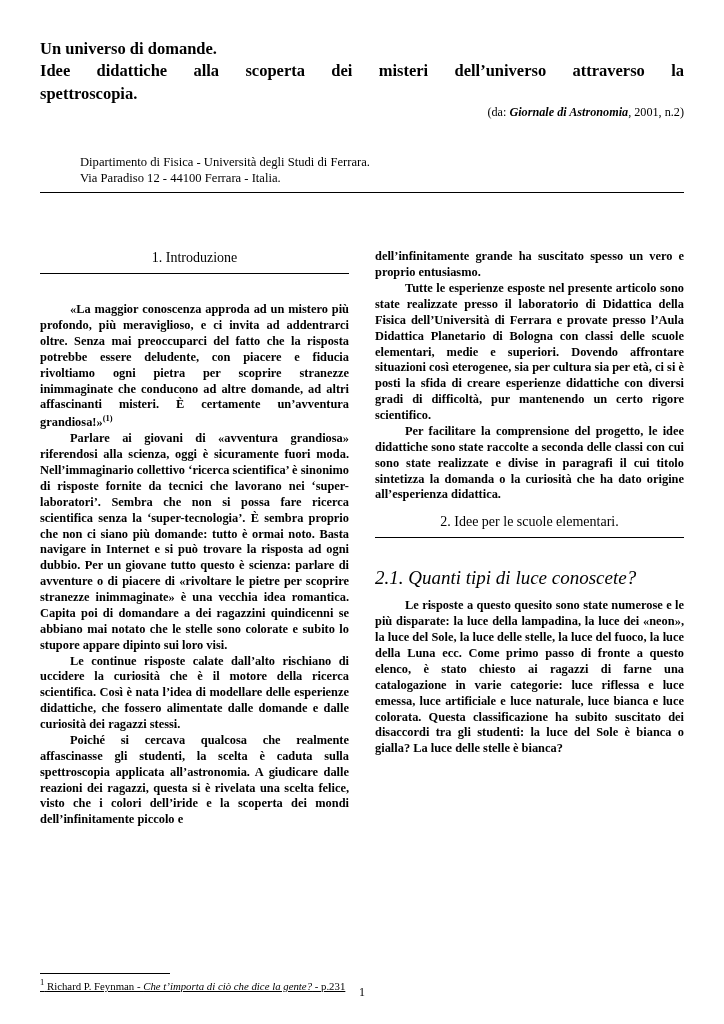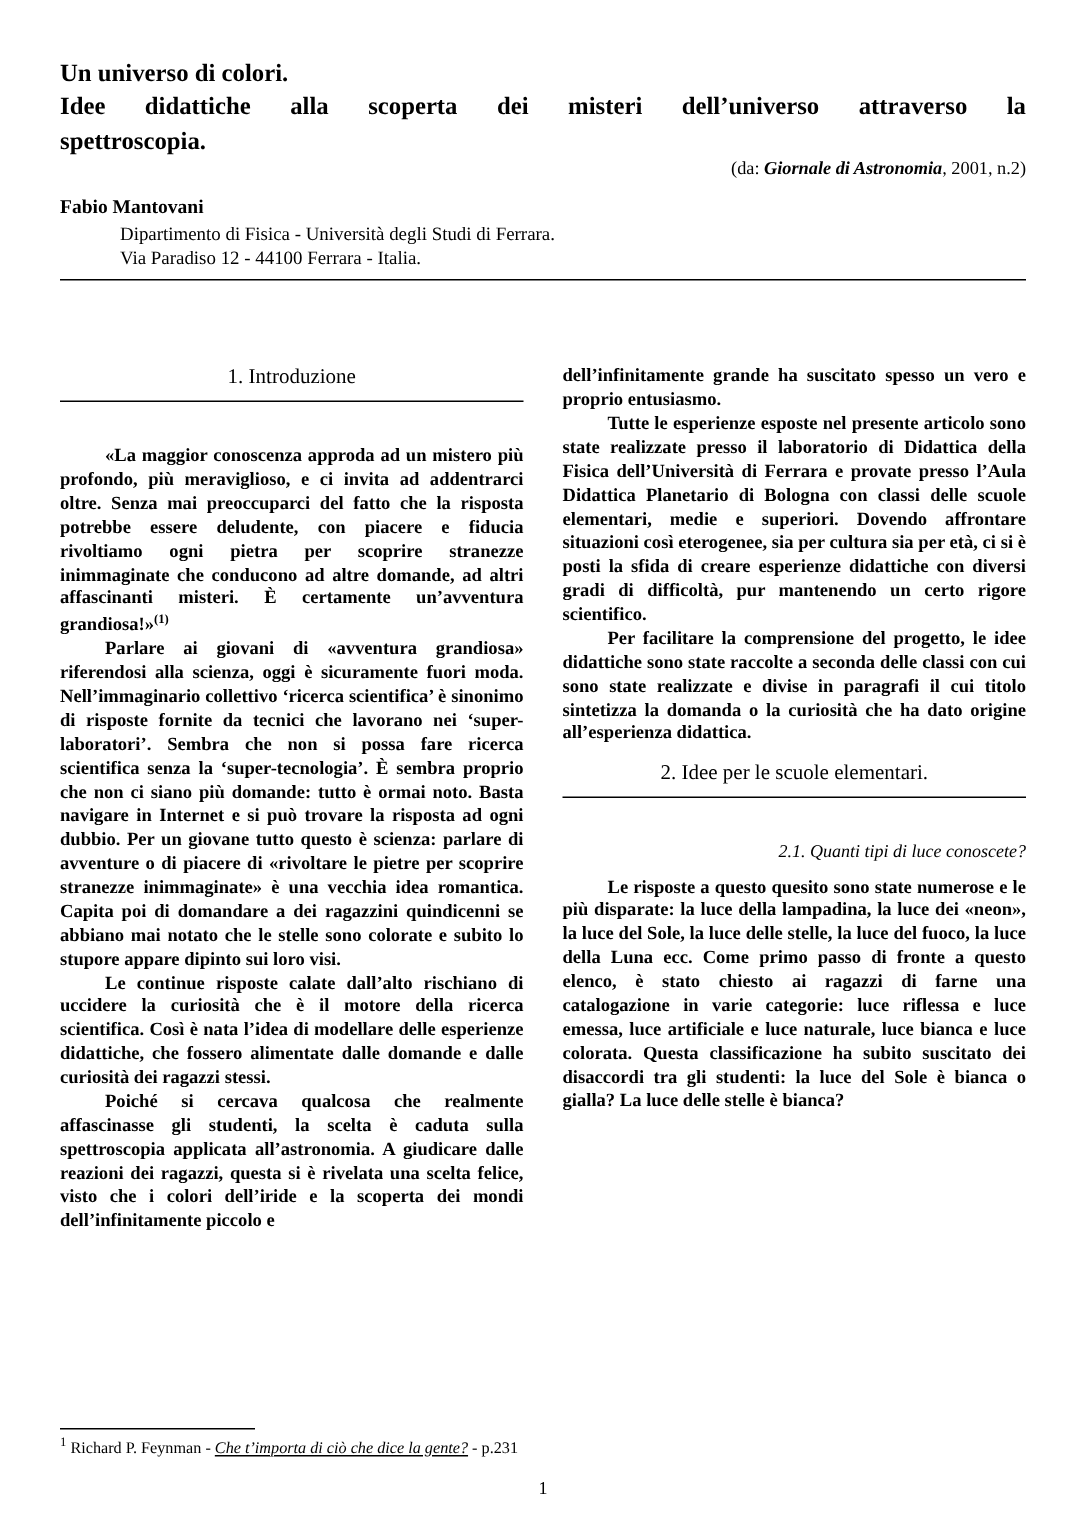--- a/index.html
+++ b/index.html
@@ -32,21 +32,21 @@
     margin-bottom: 2px;
   }
   .title-line.just {
     text-align: justify;
     text-align-last: justify;
   }
   .source-line {
     text-align: right;
     font-size: 12.2px;
     margin-top: -2px;
-    margin-bottom: 10px;
+    margin-bottom: 35px;
   }
   .source-line .journal {
     font-style: italic;
     font-weight: bold;
   }
   .author {
     font-size: 13px;
     font-weight: bold;
     margin-bottom: 3px;
   }
@@ -75,22 +75,22 @@
     text-align: center;
     font-size: 14px;
     margin: 0 0 4px 0;
     padding-bottom: 2px;
   }
   .section-head-wrap {
     border-bottom: 1px solid #000;
     margin-bottom: 28px;
   }
   .subsection-head {
-    text-align: right;
-    font-size: 12px;
+    text-align: left;
+    font-size: 19px;
     font-style: italic;
     margin: 10px 0 8px 0;
   }
   p.para {
     margin: 0;
     text-indent: 30px;
     font-weight: bold;
   }
   p.para.noindent {
     text-indent: 0;
@@ -98,24 +98,25 @@
   .blockgap {
     margin-top: 10px;
   }
   sup {
     font-size: 8.5px;
     vertical-align: super;
   }
   .footnote {
     position: absolute;
     left: 40px;
-    bottom: 51px;
+    bottom: 31px;
     width: 330px;
     font-size: 10.8px;
     line-height: 1.25;
+    text-decoration: underline;
   }
   .footnote-rule {
     border: none;
     border-top: 1px solid #000;
     width: 130px;
     margin: 0 0 3px 0;
   }
   .footnote .fn-title {
     font-style: italic;
     text-decoration: underline;
@@ -128,30 +129,29 @@
     text-align: center;
     font-size: 12px;
   }
 </style>
 </head>
 <body>
 
 <div class="page">
 
   <div class="title-block">
-    <div class="title-line">Un universo di colori.</div>
+    <div class="title-line">Un universo di domande.</div>
     <div class="title-line just">Idee didattiche alla scoperta dei misteri dell’universo attraverso la</div>
     <div class="title-line">spettroscopia.</div>
   </div>
 
   <div class="source-line">
     <span>(da: </span><span class="journal">Giornale di Astronomia</span><span>, 2001, n.2)</span>
   </div>
 
-  <div class="author">Fabio Mantovani</div>
   <div class="affil">Dipartimento di Fisica - Università degli Studi di Ferrara.</div>
   <div class="affil">Via Paradiso 12 - 44100 Ferrara - Italia.</div>
 
   <hr class="hr-main">
 
   <div class="columns">
 
     <div class="col">
       <div class="section-head-wrap">
         <div class="section-head">1. Introduzione</div>

